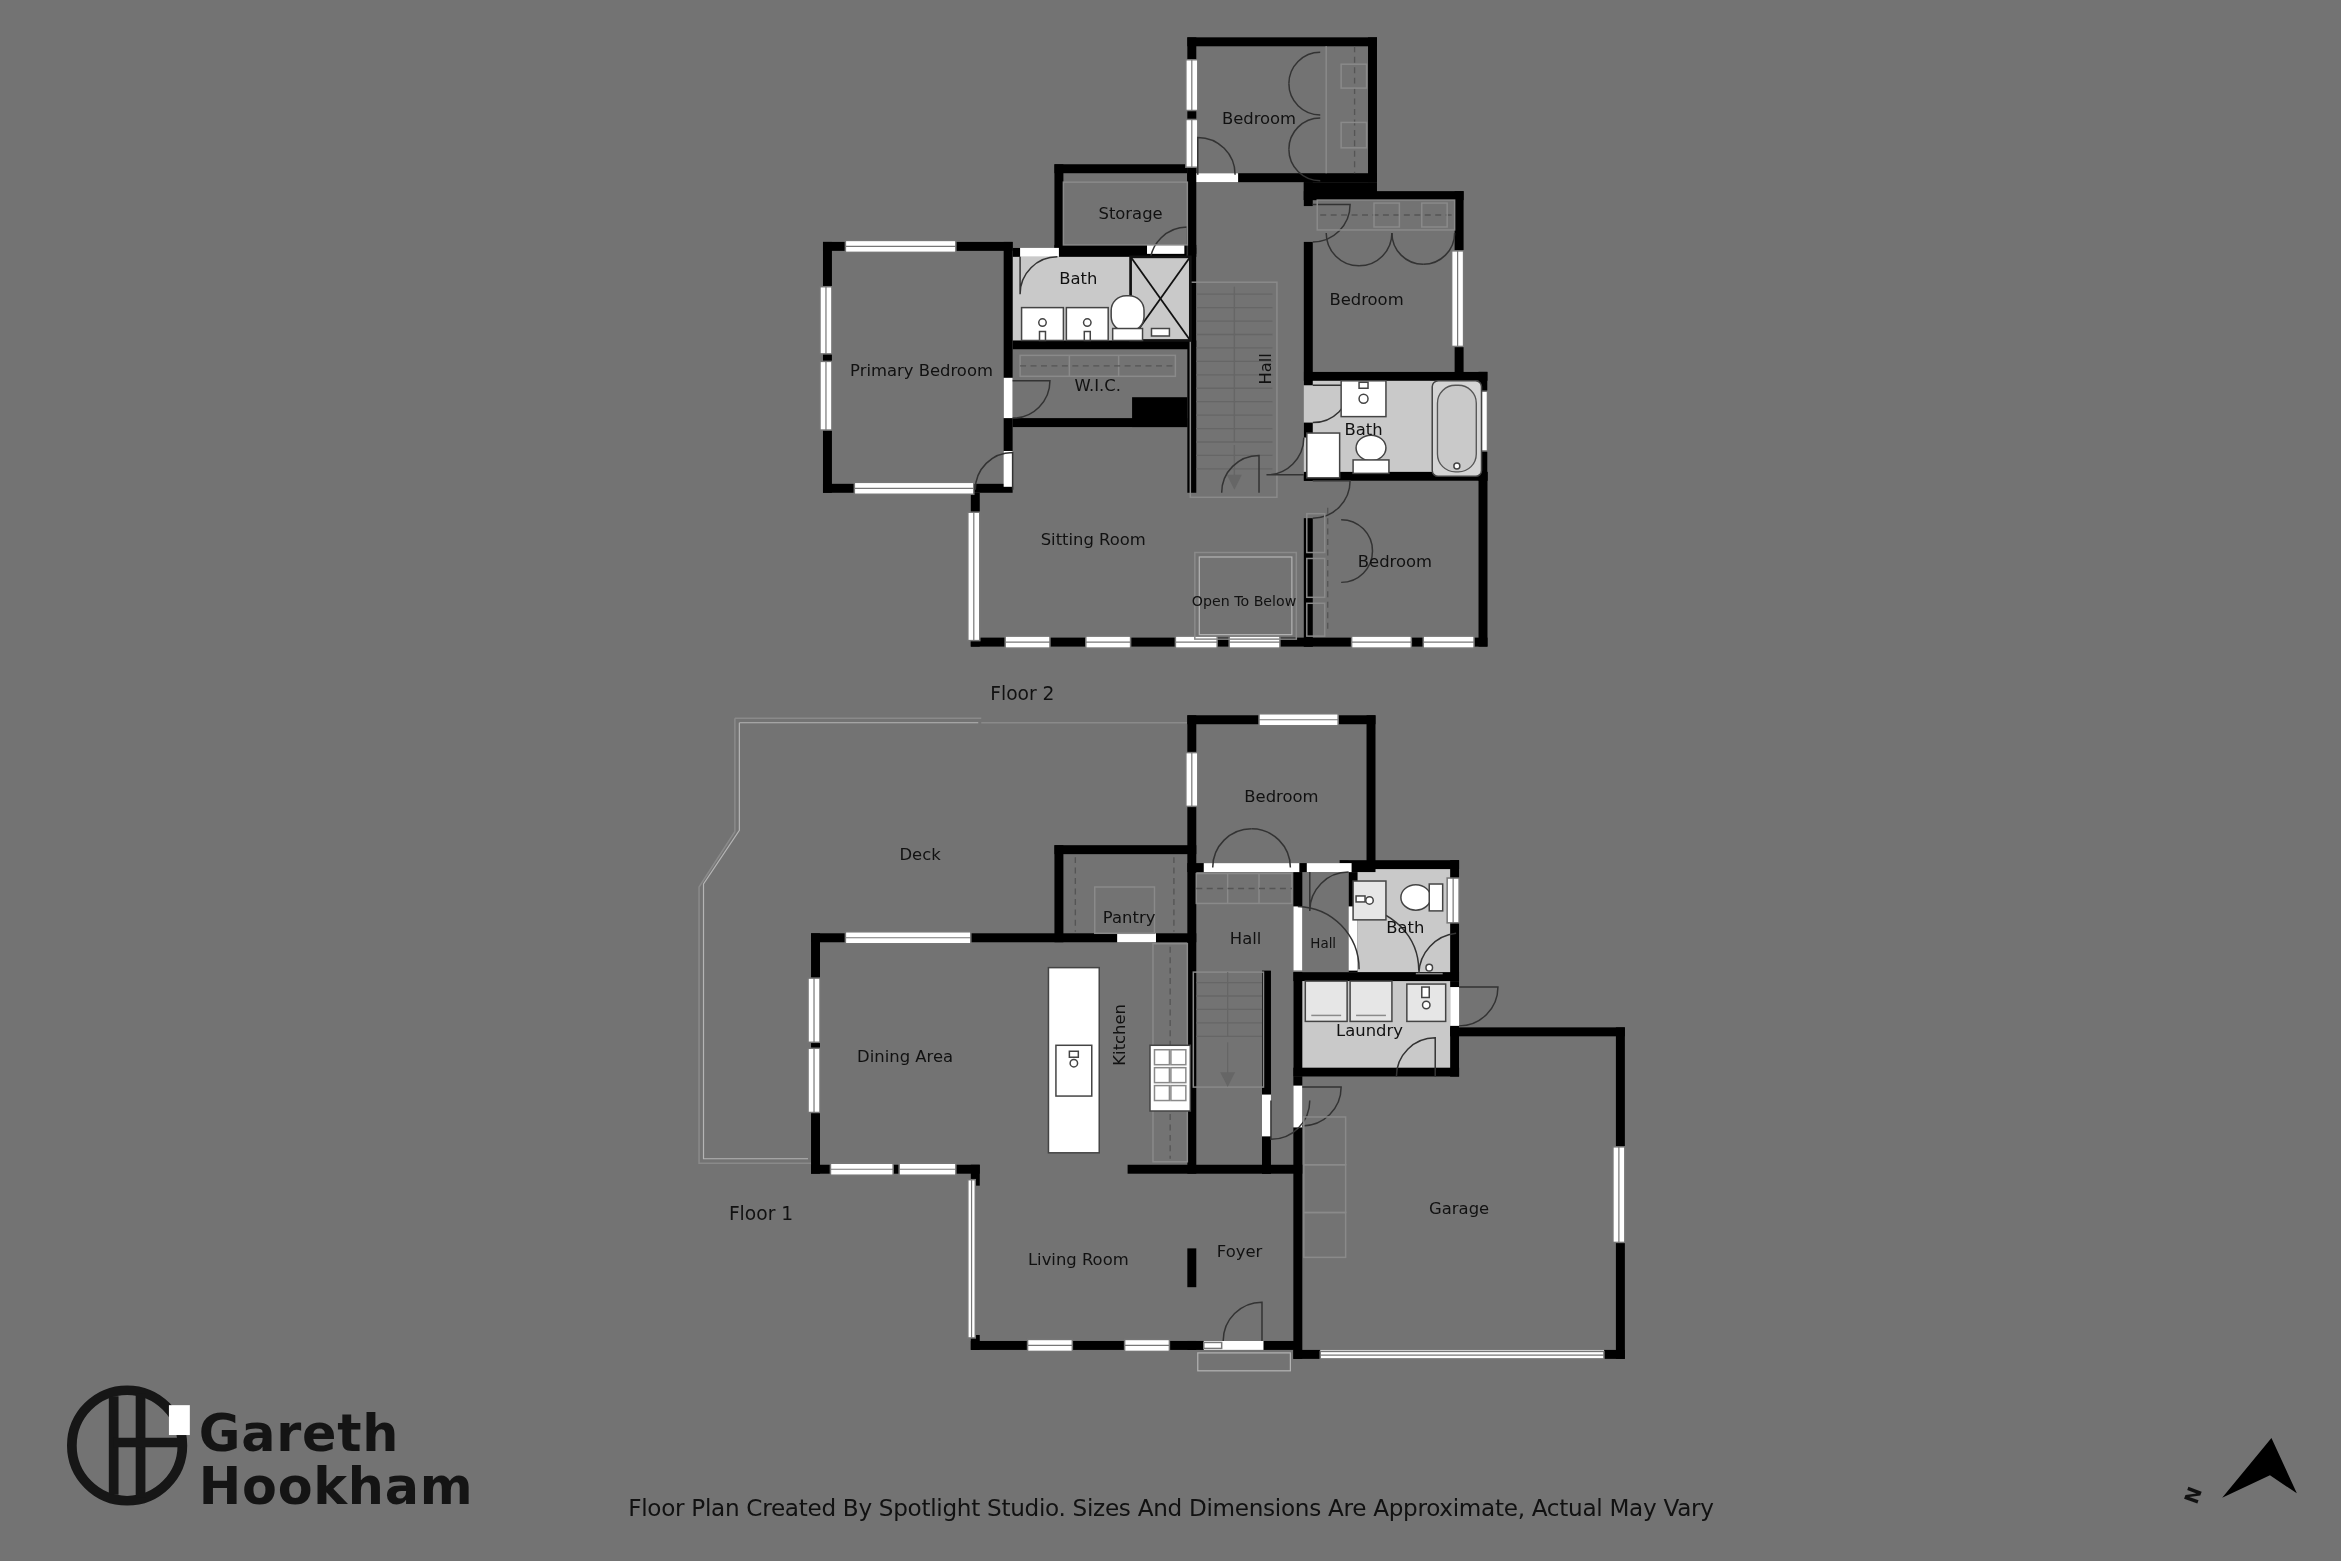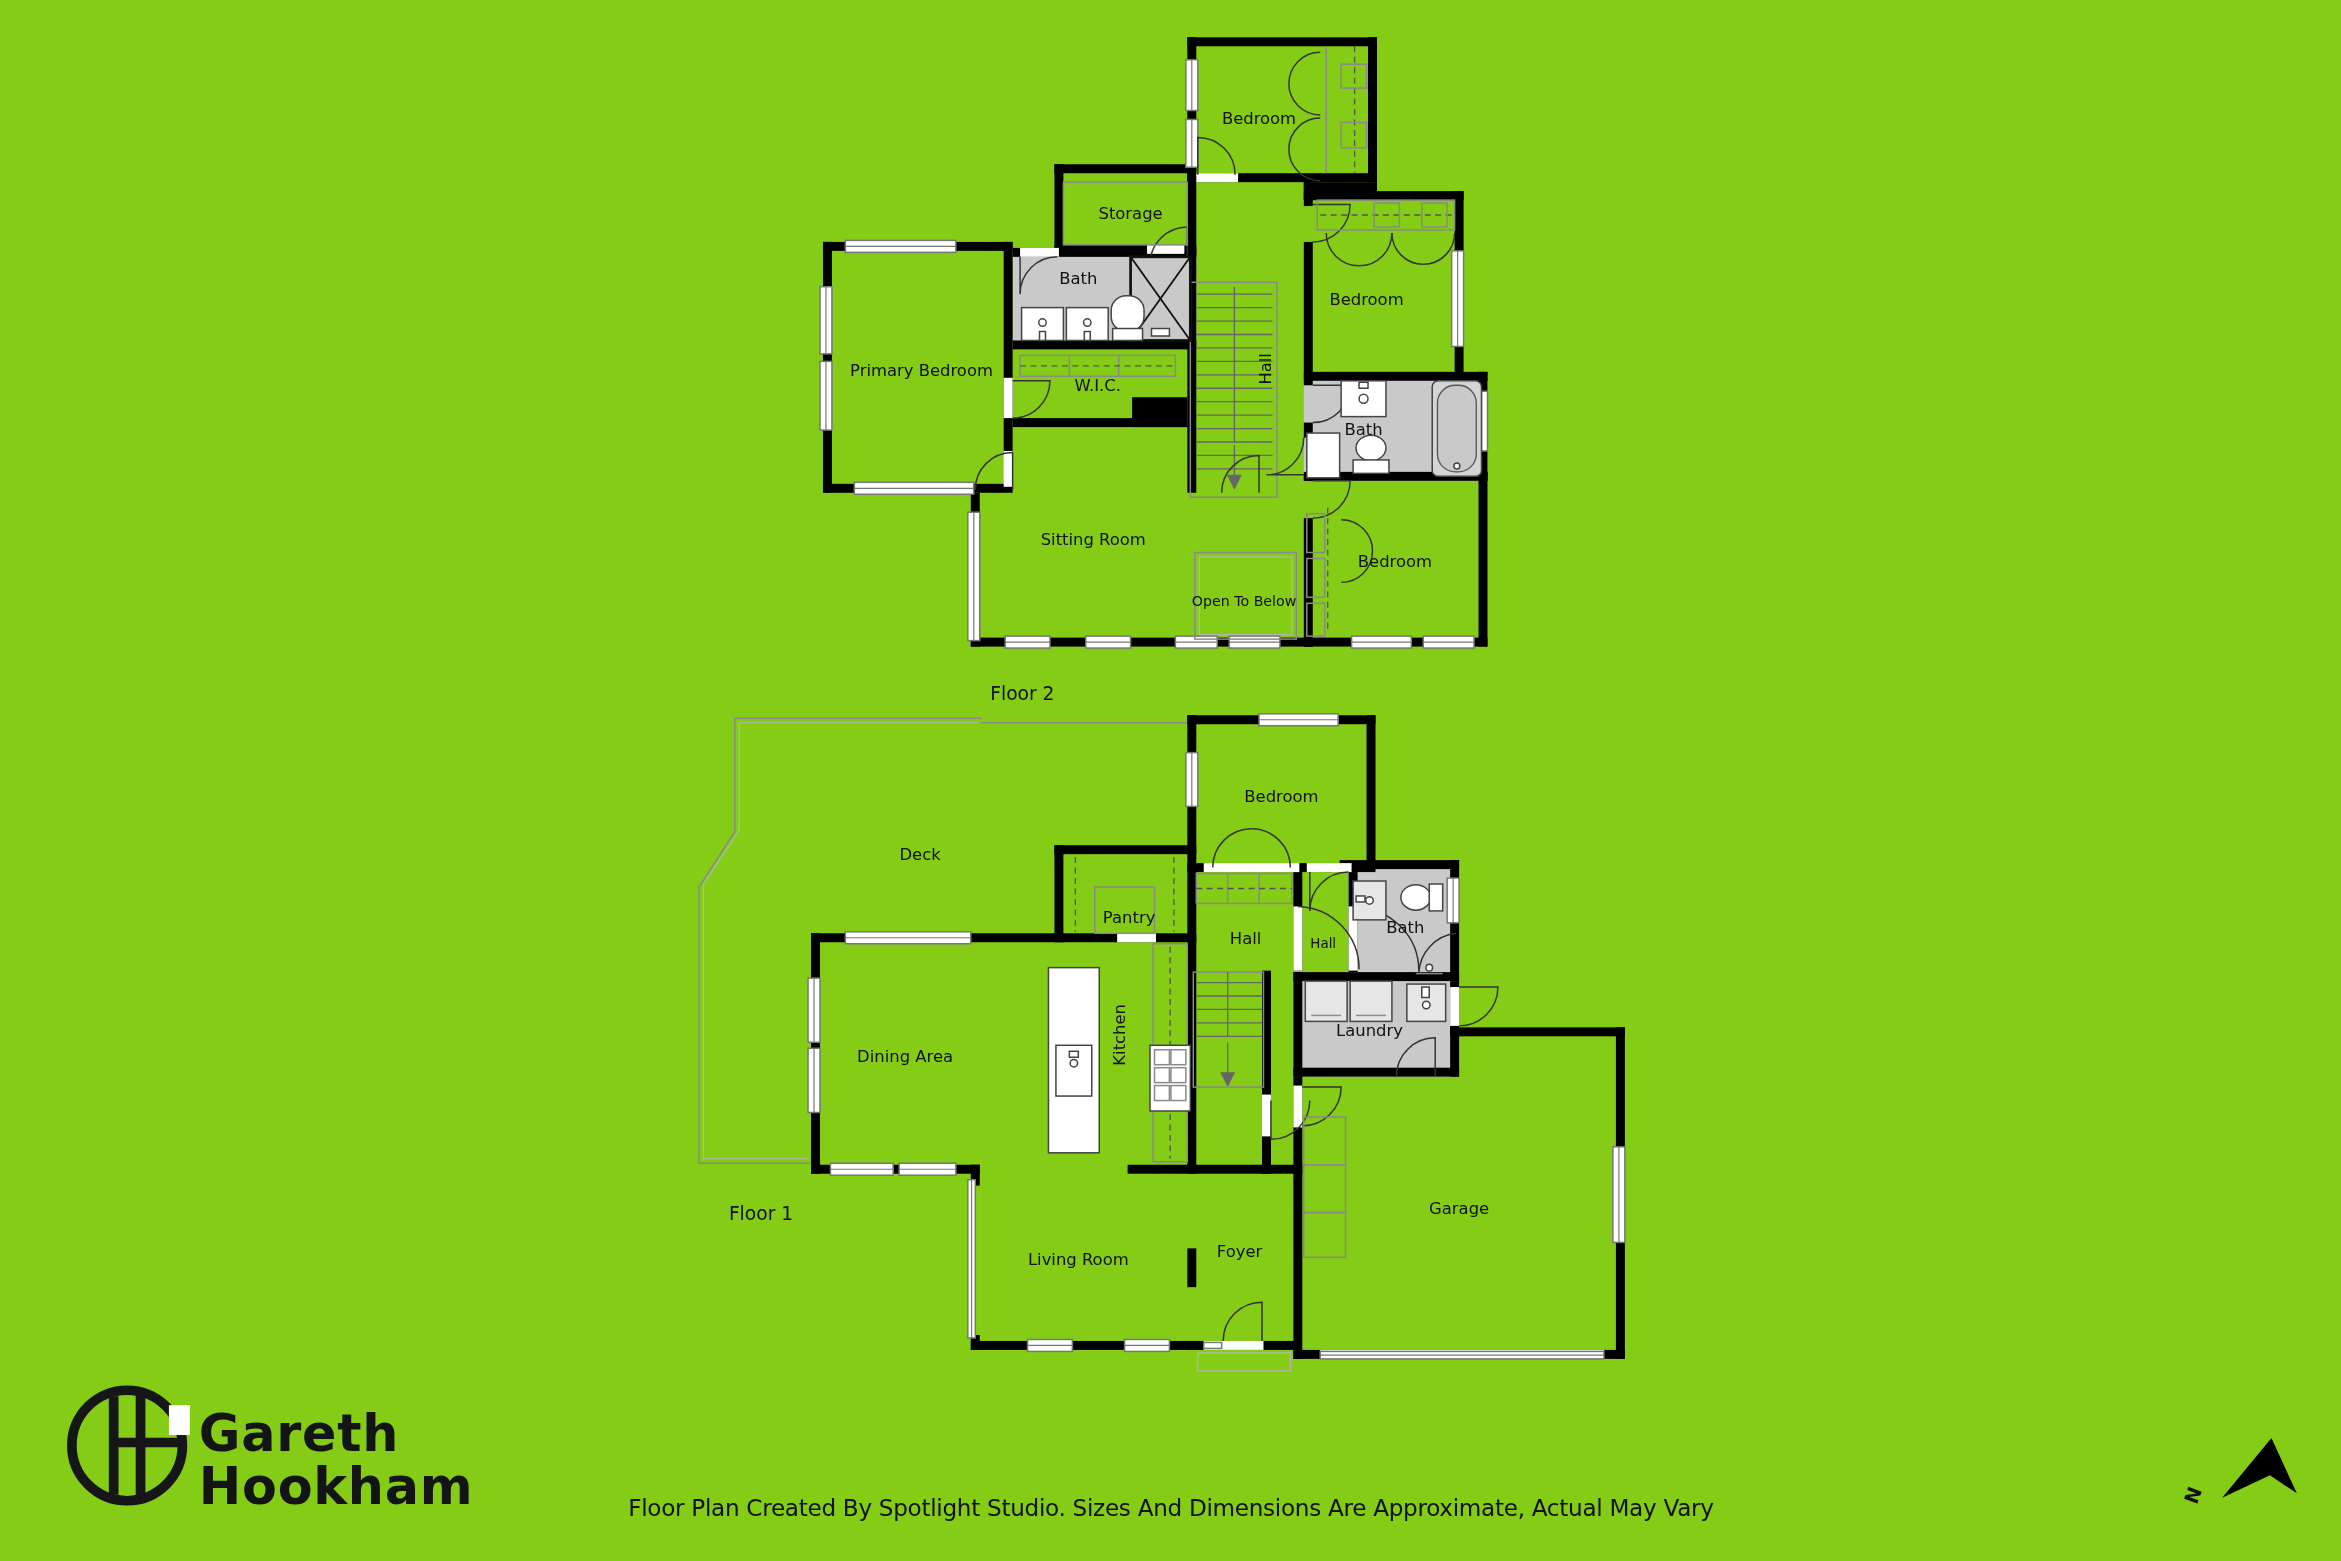--- a/index.html
+++ b/index.html
@@ -1,16 +1,16 @@
 <!DOCTYPE html>
 <html style="font-size:9.4px"><head>
 <meta charset="utf-8">
 <style>
   html,body{margin:0;padding:0;background:#fff;}
-  .stage{position:relative;width:2342px;height:1562px;background:#84cc16;overflow:hidden;}
+  .stage{position:relative;width:2342px;height:1562px;background:#737373;overflow:hidden;}
   .scaler{position:absolute;top:0;left:0;width:918px;height:612px;
           transform:scale(2.551);transform-origin:0 0;}
   svg{display:block;}
   svg text{font-family:"DejaVu Sans","Liberation Sans",sans-serif;fill:#111;}
   .room-label{font-size:11px;}
   .room-label-sm{font-size:9.5px;}
   .room-label-xs{font-size:9px;}
   .floor-label{font-size:12.5px;}
   .disclaimer{font-size:15.5px;letter-spacing:-0.2px;}
   .brand{font-size:34px;font-weight:600;letter-spacing:0.5px;fill:#141414;}

